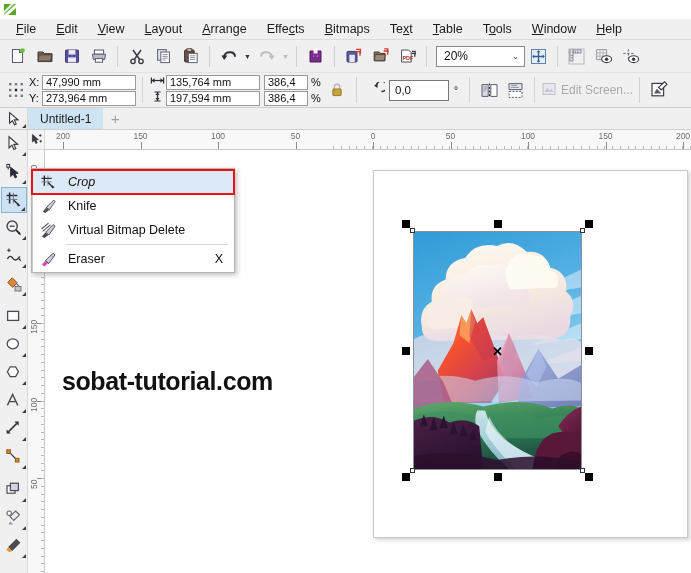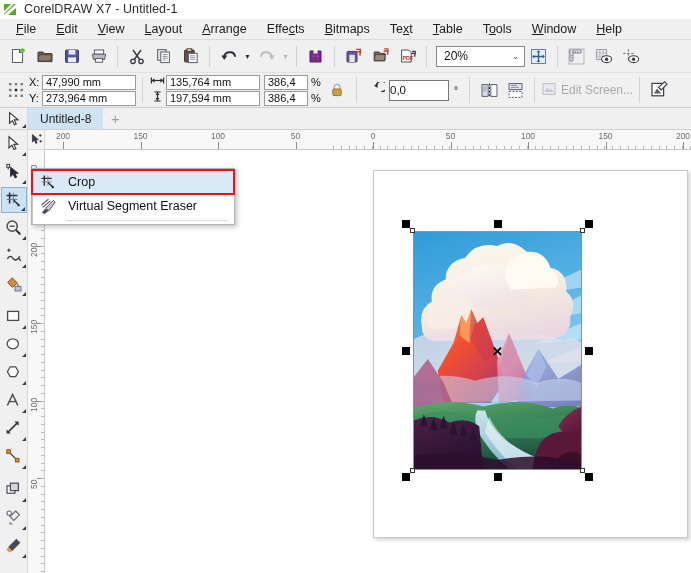--- a/index.html
+++ b/index.html
@@ -66,21 +66,21 @@
   .xy-lab{ width:13px; font-size:11px; color:#111; text-align:left;}
   .xy-field{
     width:94px; height:15px; border:1px solid #9a9a9a; background:#fff;
     font-size:11px; padding-left:3px; display:flex; align-items:center; color:#111;
   }
   .sz-icon{ width:17px; text-align:center; flex:0 0 auto;}
   .pct-field{ width:44px; height:15px; border:1px solid #9a9a9a; background:#fff;
     font-size:11px; padding-left:3px; display:flex; align-items:center; color:#111;}
   .pct-sym{ width:16px; text-align:center; font-size:11px; color:#111;}
   .rot-field{ width:60px; height:21px; border:1px solid #777; background:#fff;
-    font-size:11.5px; display:flex; align-items:center; color:#111;}
+    font-size:11.5px; padding-left:5px; display:flex; align-items:center; color:#111;}
   .deg{ width:14px; text-align:center; font-size:10px; color:#111;}
   .pb-btn{ width:26px; height:26px; display:flex; align-items:center; justify-content:center;
     flex:0 0 auto;}
   #edit-bitmap{ display:flex; align-items:center; gap:4px; color:#a9a9a9; font-size:12px;
     flex:0 0 auto; white-space:nowrap; }
 
   
   #tabrow{ height:22px; background:#f0f0f0; display:flex; align-items:stretch;
     border-bottom:1px solid #cfcfcf;}
   #tab-toolcorner{ width:28px; background:#f0f0f0; display:flex; align-items:center;
@@ -156,37 +156,36 @@
     position:absolute; left:31px; top:38px; width:204px; background:#fefefe;
     border:1px solid #b4b4b4; box-shadow:2px 2px 5px rgba(0,0,0,.25); z-index:40;
     padding:1px 0;
   }
   .fo-item{ height:24px; display:flex; align-items:center; position:relative;}
   .fo-ico{ width:33px; height:24px; display:flex; align-items:center; justify-content:center;
     flex:0 0 auto;}
   .fo-lab{ flex:1; font-size:12.5px; color:#111; padding-left:3px;}
   .fo-key{ width:30px; text-align:center; font-size:12.5px; color:#111;}
   .fo-item.hi{
-    background:#dceaf7; outline:2px solid #ee1111; outline-offset:-1px;
+    background:#dceaf7; outline:2px solid #ee1111; outline-offset:-1px;font-style:italic;
   }
   .fo-divline{ height:1px; background:#dadada; margin:2px 6px 2px 34px;}
   #fo-stem{ position:absolute; left:0; top:0; width:1px; bottom:0; background:#c9c9c9;}
 </style>
 </head>
 <body>
 
 <div id="titlebar">
   <span id="app-logo">
     <svg width="15" height="15" viewBox="0 0 15 15">
       <path d="M1 13 L1 2 L13 2 L13 13 Z" fill="#5aa82a"></path>
       <path d="M1 13 L13 2 L13 6 L5 13 Z" fill="#ffffff"></path>
       <path d="M1 9 L8 2 L11 2 L1 12 Z" fill="#ffffff" opacity="0.85"></path>
     </svg>
   </span>
-  <span id="title-text">CorelDRAW X7 - Untitled-1</span>
 </div>
 
 <div id="menubar">
   <div class="menu-item"><u>F</u>ile</div>
   <div class="menu-item"><u>E</u>dit</div>
   <div class="menu-item"><u>V</u>iew</div>
   <div class="menu-item"><u>L</u>ayout</div>
   <div class="menu-item"><u>A</u>rrange</div>
   <div class="menu-item">Effe<u>c</u>ts</div>
   <div class="menu-item"><u>B</u>itmaps</div>
@@ -484,21 +483,21 @@
 
 <div id="tabrow">
   <div id="tab-toolcorner">
     <svg width="16" height="16" viewBox="0 0 16 16">
       <path d="M3.6 1.6 L3.6 12.2 L6.4 9.6 L8.4 13.8 L10.2 12.9 L8.3 8.9 L12 8.8 Z" fill="#fff" stroke="#33333c" stroke-width="1.1"></path>
     </svg>
     <span style="position:absolute;right:1px;bottom:1px;width:0;height:0;
       border-left:4px solid transparent;border-bottom:4px solid #3a3a3a;"></span>
   </div>
   <div class="tab active">
-    <span>Untitled-8</span>
+    <span>Untitled-1</span>
   </div>
   <div id="tab-add">
     <span>+</span>
   </div>
 </div>
 
 <div id="workspace">
 
   <div id="toolbox">
 
@@ -772,20 +771,21 @@
       <span class="vr-min" style="top: 398px;"></span>
       <span class="vr-min" style="top: 406px;"></span>
       <span class="vr-min" style="top: 413px;"></span>
       <span class="vr-min" style="top: 421px;"></span>
     </div>
 
   <div id="canvas">
 
     <div id="page"></div>
 
+    <div id="watermark">sobat-tutorial.com</div>
 
     <div id="bitmap-wrap">
       <div id="bitmap">
         <svg width="100%" height="100%" viewBox="0 0 169 239" preserveAspectRatio="none">
           <defs>
             <linearGradient id="sky" x1="0" y1="0" x2="0.25" y2="1">
               <stop offset="0" stop-color="#2f9bd8"></stop>
               <stop offset="0.42" stop-color="#58b2e4"></stop>
               <stop offset="0.72" stop-color="#8fd0ef"></stop>
               <stop offset="1" stop-color="#b9e3f6"></stop>
@@ -918,30 +918,53 @@
           <path d="M4.6 1.6 L4.6 12.4 M1.6 4.6 L12.4 4.6" stroke="#2b2b34" stroke-width="1.5"></path>
           <path d="M8.4 1.6 L8.4 12.4 M1.6 8.4 L12.4 8.4" stroke="#7a7a86" stroke-width=".9"></path>
           <path d="M8.6 9 L13.8 14.2" stroke="#2b2b34" stroke-width="1.4"></path>
           <path d="M12.4 11.4 L15.4 14.4 L12.6 15.4 Z" fill="#2b2b34"></path>
         </svg>
       </span>
       <span class="fo-lab">Crop</span>
       <span class="fo-key"></span>
     </div>
 
+    <div class="fo-item">
+      <span class="fo-ico">
+        <svg width="17" height="17" viewBox="0 0 18 18">
+          <path d="M3 14.6 L6.4 10.4 L9.4 13 L5.4 16 Z" fill="#4a4a56"></path>
+          <path d="M6.8 10 L14.6 2.2 L16 3.6 L9.8 12.6 Z" fill="#d8d8e2" stroke="#4a4a56" stroke-width="1"></path>
+          <path d="M6.8 10 L9.8 12.6" stroke="#4a4a56" stroke-width="1"></path>
+        </svg>
+      </span>
+      <span class="fo-lab">Knife</span>
+      <span class="fo-key"></span>
+    </div>
 
     <div class="fo-item">
       <span class="fo-ico">
         <svg width="17" height="17" viewBox="0 0 18 18">
           <path d="M2 15.4 L5.8 11 L9 13.8 L4.8 17 Z" fill="#4a4a56"></path>
           <path d="M6 10.8 L14 2.6 L16 4.4 L9.4 13.6 Z" fill="#ccccd8" stroke="#4a4a56" stroke-width="1"></path>
           <path d="M1.6 7.4 L9 1.2 M2.8 10 L11 3" stroke="#4a4a56" stroke-width="1.1"></path>
         </svg>
       </span>
-      <span class="fo-lab">Virtual Segment Eraser</span>
+      <span class="fo-lab">Virtual Bitmap Delete</span>
       <span class="fo-key"></span>
     </div>
 
     <div class="fo-divline"></div>
 
+    <div class="fo-item">
+      <span class="fo-ico">
+        <svg width="17" height="17" viewBox="0 0 18 18">
+          <path d="M2 14.4 L5.6 10.6 L8.4 13.2 L4.6 16.4 Z" fill="#e048b8"></path>
+          <path d="M5.8 10.2 L13.8 2.4 L15.8 4.2 L9.2 13.2 Z" fill="#d4d4e0" stroke="#4a4a56" stroke-width="1"></path>
+          <path d="M5.8 10.2 L9.2 13.2" stroke="#4a4a56" stroke-width="1"></path>
+          <path d="M11.6 4.4 L14.2 7" stroke="#8a8a96" stroke-width=".9"></path>
+        </svg>
+      </span>
+      <span class="fo-lab">Eraser</span>
+      <span class="fo-key">X</span>
+    </div>
   </div>
 
 </div>
 
 </body></html>

